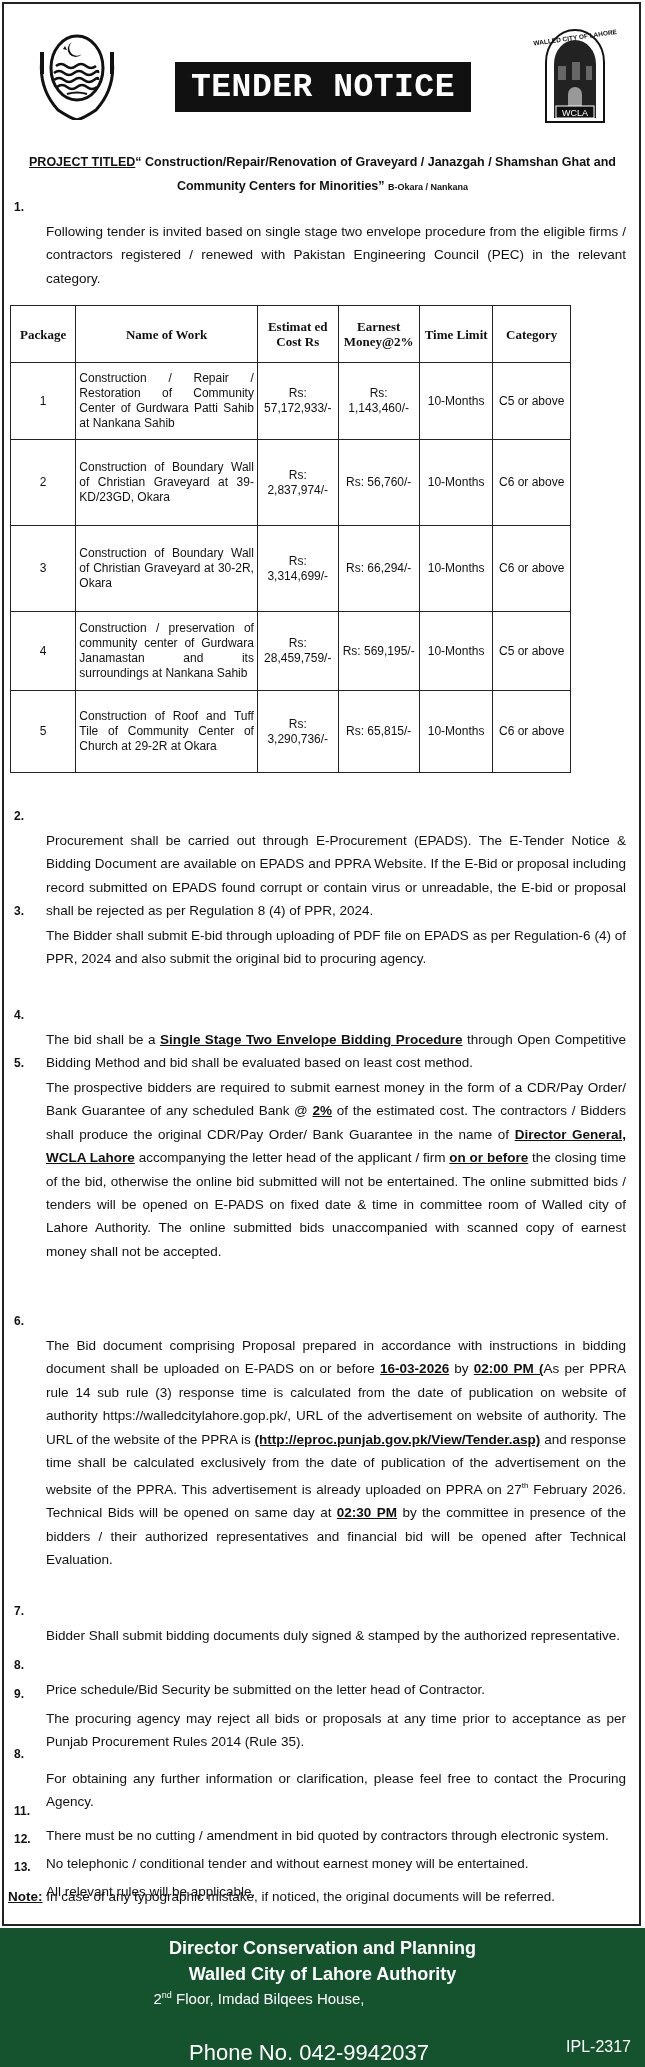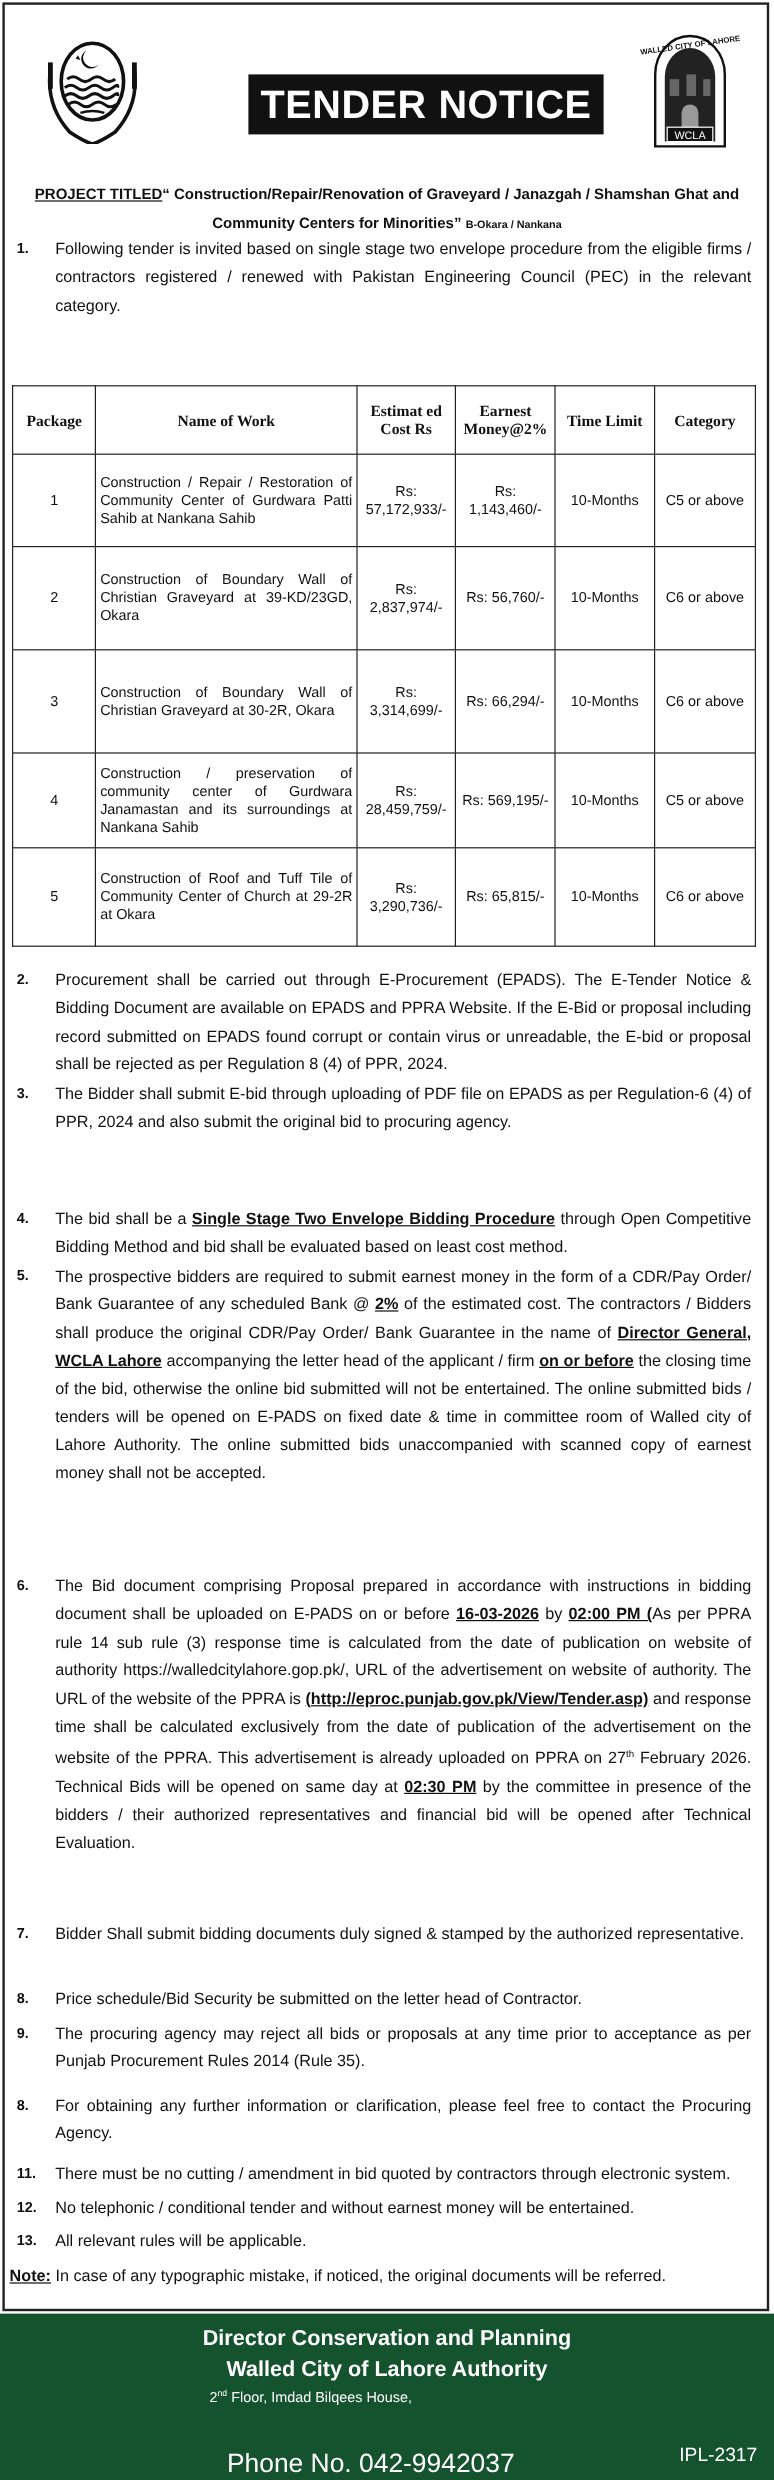--- a/index.html
+++ b/index.html
@@ -2,39 +2,39 @@
 <html><head>
 <meta charset="utf-8">
 <style>
   html, body { margin:0; padding:0; background:#fff; }
   body { width:645px; height:2067px; position:relative; overflow:hidden; font-family:"Liberation Sans", sans-serif; color:#111; }
   .frame { position:absolute; left:2px; top:2px; width:639px; height:1924px; border:2px solid #222; box-sizing:border-box; }
   .header { position:absolute; left:0; top:0; width:645px; height:140px; }
   .punjab-logo { position:absolute; left:32px; top:28px; width:90px; height:92px; }
   .wcla-logo { position:absolute; left:532px; top:18px; width:86px; height:110px; }
   .gov-title { position:absolute; left:0; width:645px; top:20px; text-align:center; font-family:"Liberation Sans Narrow","Liberation Sans",sans-serif; font-weight:bold; font-size:21px; letter-spacing:-0.3px; }
-  .tender-box { position:absolute; left:175px; top:62px; width:296px; height:50px; background:#111; color:#fff; display:flex; align-items:center; justify-content:center; font-family:Liberation Sans, sans-serif; font-weight:bold; font-size:33px; letter-spacing:0.5px;margin-left:32px; }
+  .tender-box { position:absolute; left:175px; top:62px; width:296px; height:50px; background:#111; color:#fff; display:flex; align-items:center; justify-content:center; font-family:Liberation Mono, monospace; font-weight:bold; font-size:33px; letter-spacing:0.5px; }
   .project { position:absolute; left:20px; width:605px; top:150px; text-align:center; font-size:12.5px; line-height:24px; font-weight:bold; }
   .project u { text-decoration:underline; }
   .project .small { font-size:9px;margin-top:16px; }
   .para { position:absolute; left:14px; width:612px; font-size:13.5px; line-height:23.4px; text-align:justify; }
   .para .num { position:absolute; left:0; top:0; width:30px; font-weight:bold; font-size:12px; }
-  .para .txt { margin-left:32px; display:block; }
+  .para .txt { margin-left:32px; display:block;margin-top:24px; }
   .para b { font-weight:bold;text-decoration:underline; }
-  table.tender { position:absolute; left:10px; top:321px; width:620px; border-collapse:collapse; font-size:12px;padding-left:32px; }
+  table.tender { position:absolute; left:10px; top:305px; width:561px; border-collapse:collapse; font-size:12px;padding-left:32px; }
   table.tender th, table.tender td { border:1.5px solid #222; padding:2px 3px; vertical-align:middle; }
   table.tender th { font-family:"Liberation Serif", serif; font-weight:bold; font-size:13px; height:52px; line-height:15px; }
   table.tender td { line-height:15px; }
   td.c { text-align:center; }
   td.work { text-align:justify; font-size:12px; }
   .footer { position:absolute; left:0; top:1928px; width:645px; height:139px; background:#14532d; color:#fff; }
   .footer .line { text-align:center; font-family:"Liberation Sans", sans-serif; }
   .f1 { position:absolute; left:0; width:645px; top:10px; font-weight:bold; font-size:18px; }
   .f2 { position:absolute; left:0; width:645px; top:36px; font-weight:bold; font-size:18px; }
-  .f3 { position:absolute; left:0; width:518px; top:62px; font-size:12px; }
+  .f3 { position:absolute; left:0; width:518px; top:62px; font-size:15px; }
   .f4 { position:absolute; left:0; width:645px; top:88px; font-size:17px; }
   .f5 { position:absolute; left:0; width:618px; top:112px; font-size:22px; }
   .ipl { position:absolute; right:14px; top:110px; font-size:16px; }
   sup { font-size:60%; }
 </style>
 </head>
 <body>
 
 <div class="frame"></div>
 

